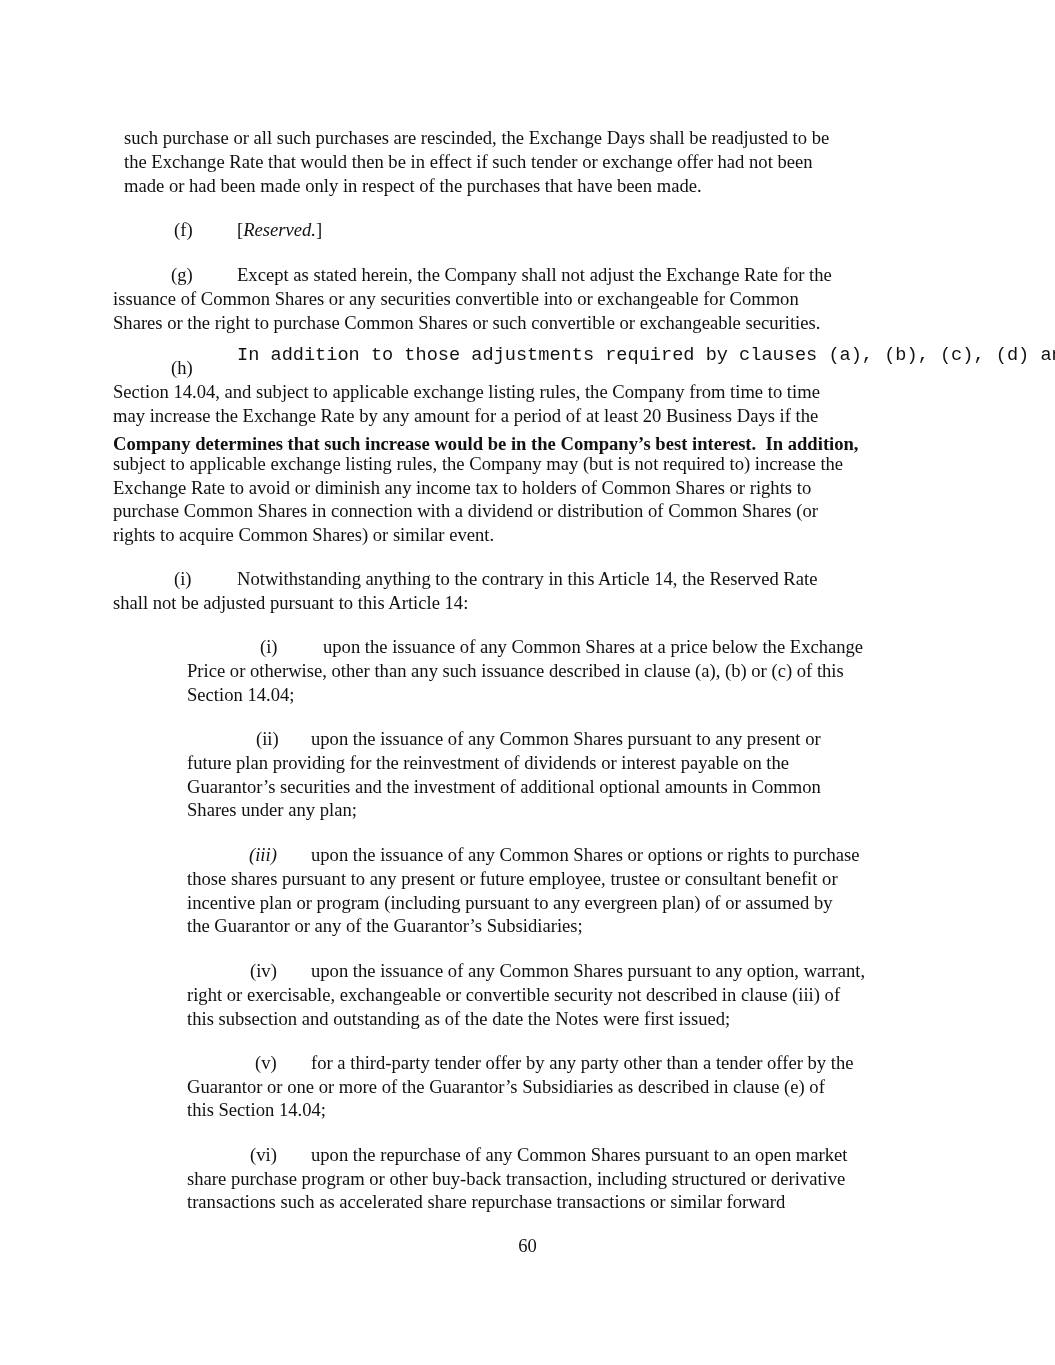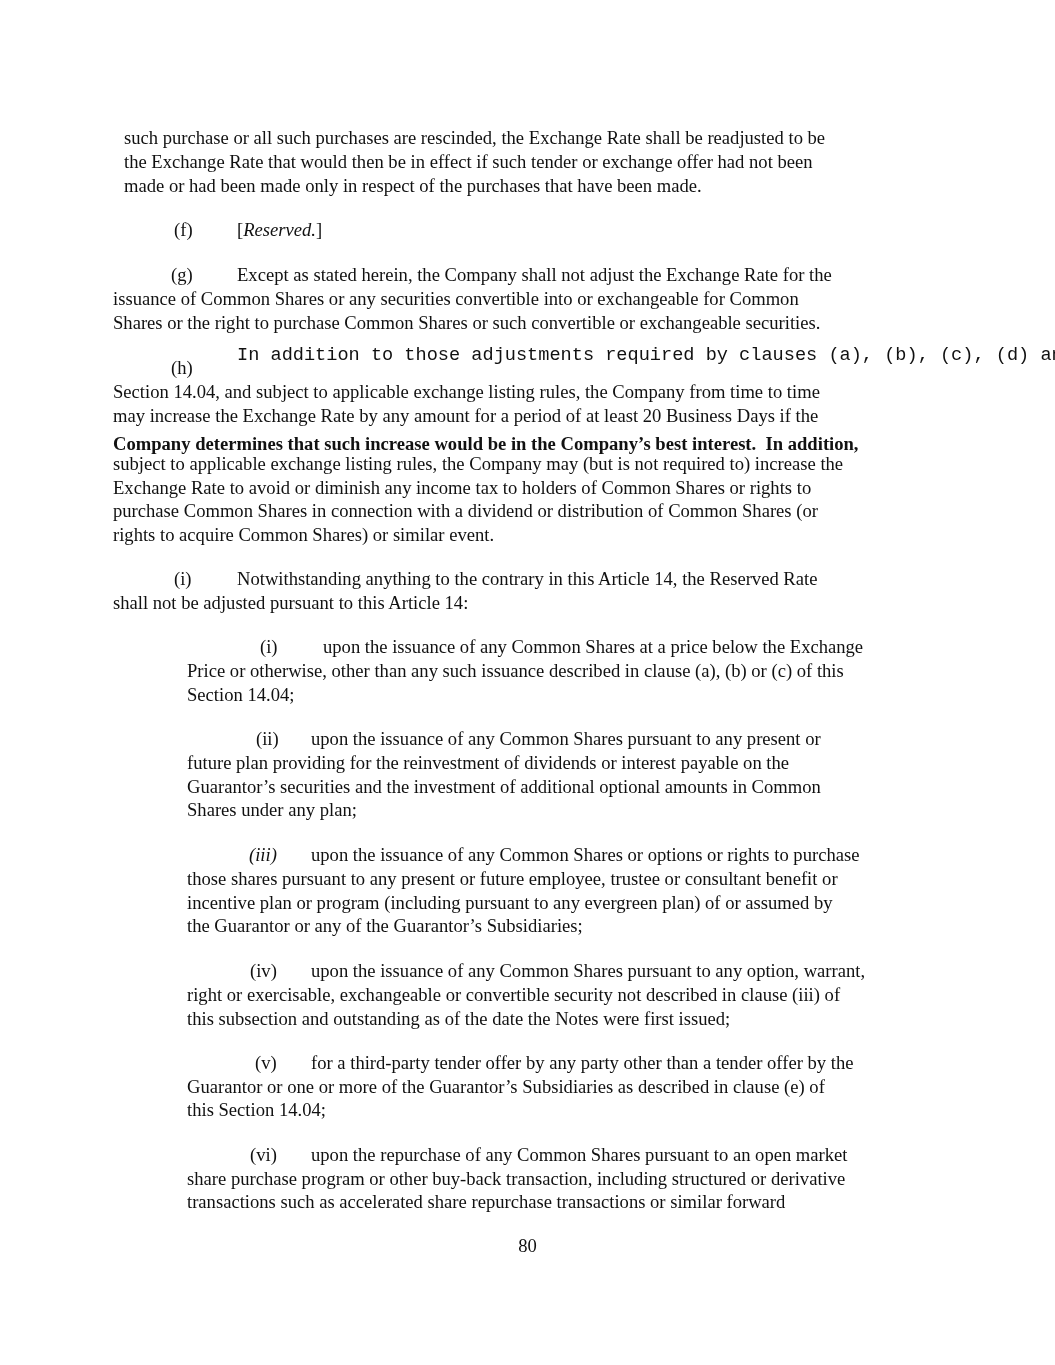--- a/index.html
+++ b/index.html
@@ -36,21 +36,21 @@
       top: 1234px;
       line-height: 24px;
     }
   </style>
 </head>
 <body>
 
 <div class="page">
 
   <div>
-    <div class="line" style="left:124px;top:126px;">such purchase or all such purchases are rescinded, the Exchange Rate shall be readjusted to be</div>
+    <div class="line" style="left:124px;top:126px;">such purchase or all such purchases are rescinded, the Exchange Days shall be readjusted to be</div>
     <div class="line" style="left:124px;top:150px;">the Exchange Rate that would then be in effect if such tender or exchange offer had not been</div>
     <div class="line" style="left:124px;top:174px;">made or had been made only in respect of the purchases that have been made.</div>
   </div>
 
   <div>
     <div class="line" style="left:174px;top:218px;">(f)</div>
     <div class="line" style="left:237px;top:218px;"><span>[</span><span class="italic">Reserved.</span><span>]</span></div>
   </div>
 
   <div>
@@ -115,15 +115,15 @@
     </div>
 
     <div>
       <div class="line" style="left:250px;top:1143px;">(vi)</div>
       <div class="line" style="left:311px;top:1143px;">upon the repurchase of any Common Shares pursuant to an open market</div>
       <div class="line" style="left:187px;top:1167px;">share purchase program or other buy-back transaction, including structured or derivative</div>
       <div class="line" style="left:187px;top:1190px;">transactions such as accelerated share repurchase transactions or similar forward</div>
     </div>
   </div>
 
-  <div class="page-number">80</div>
+  <div class="page-number">60</div>
 
 </div>
 
 </body></html>

